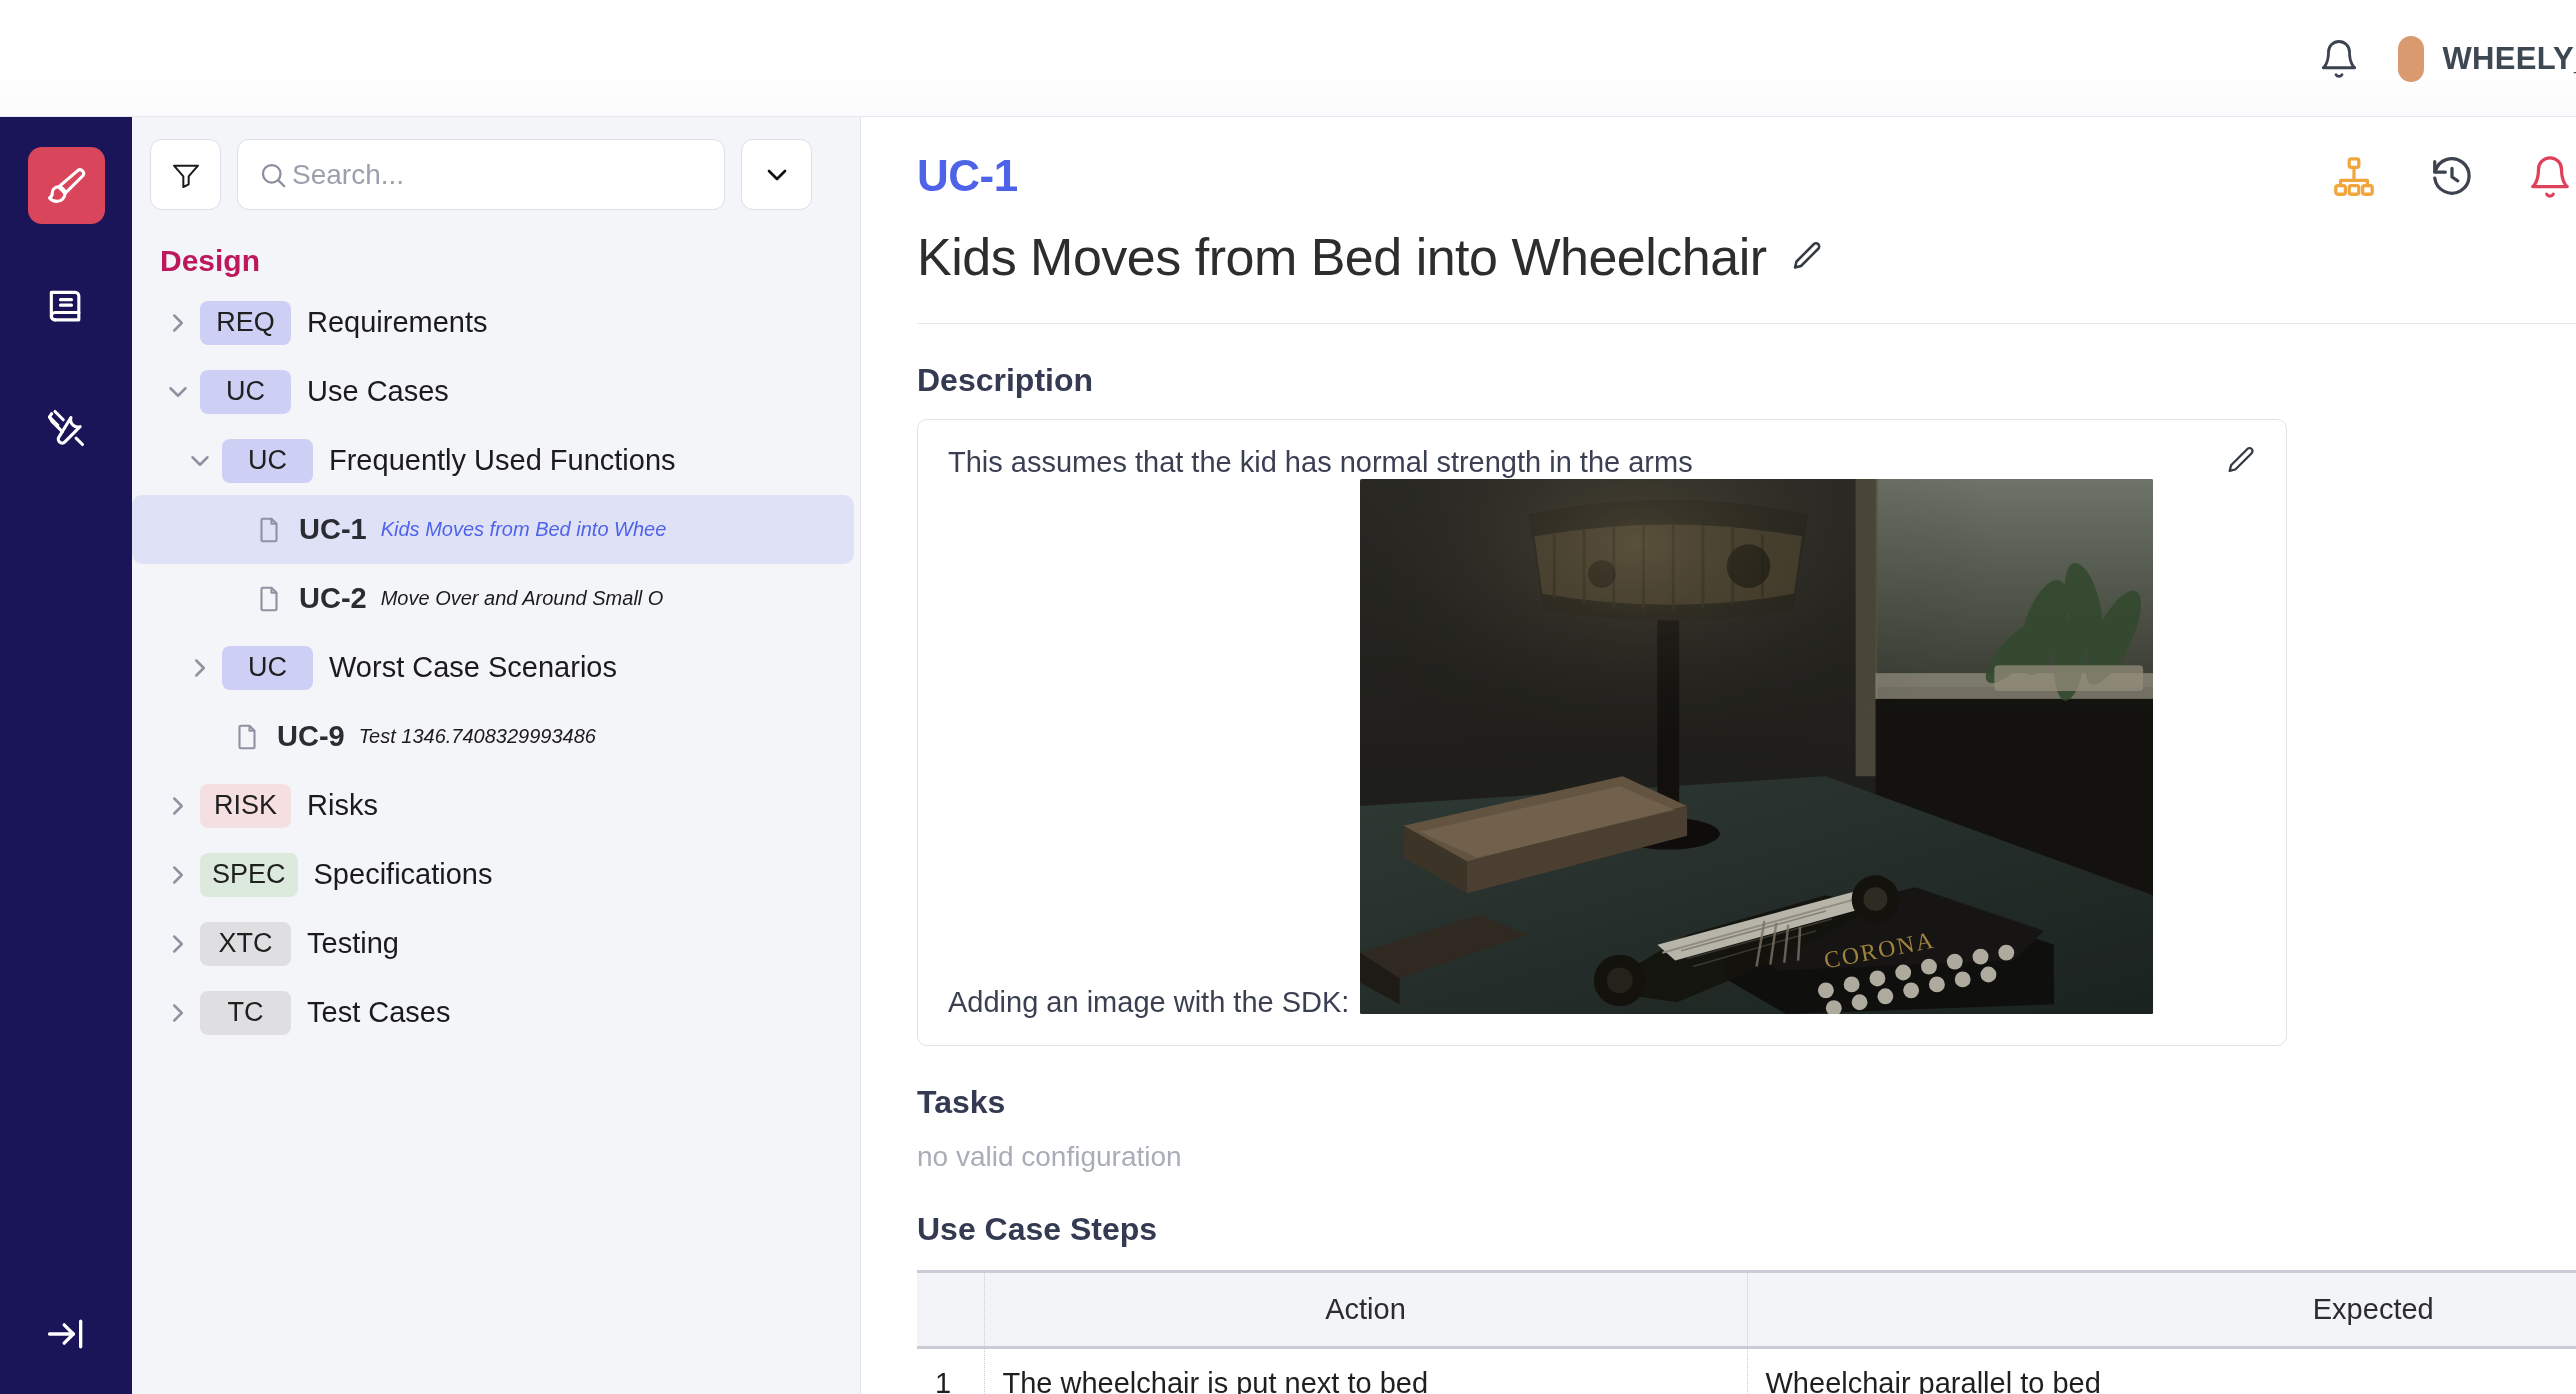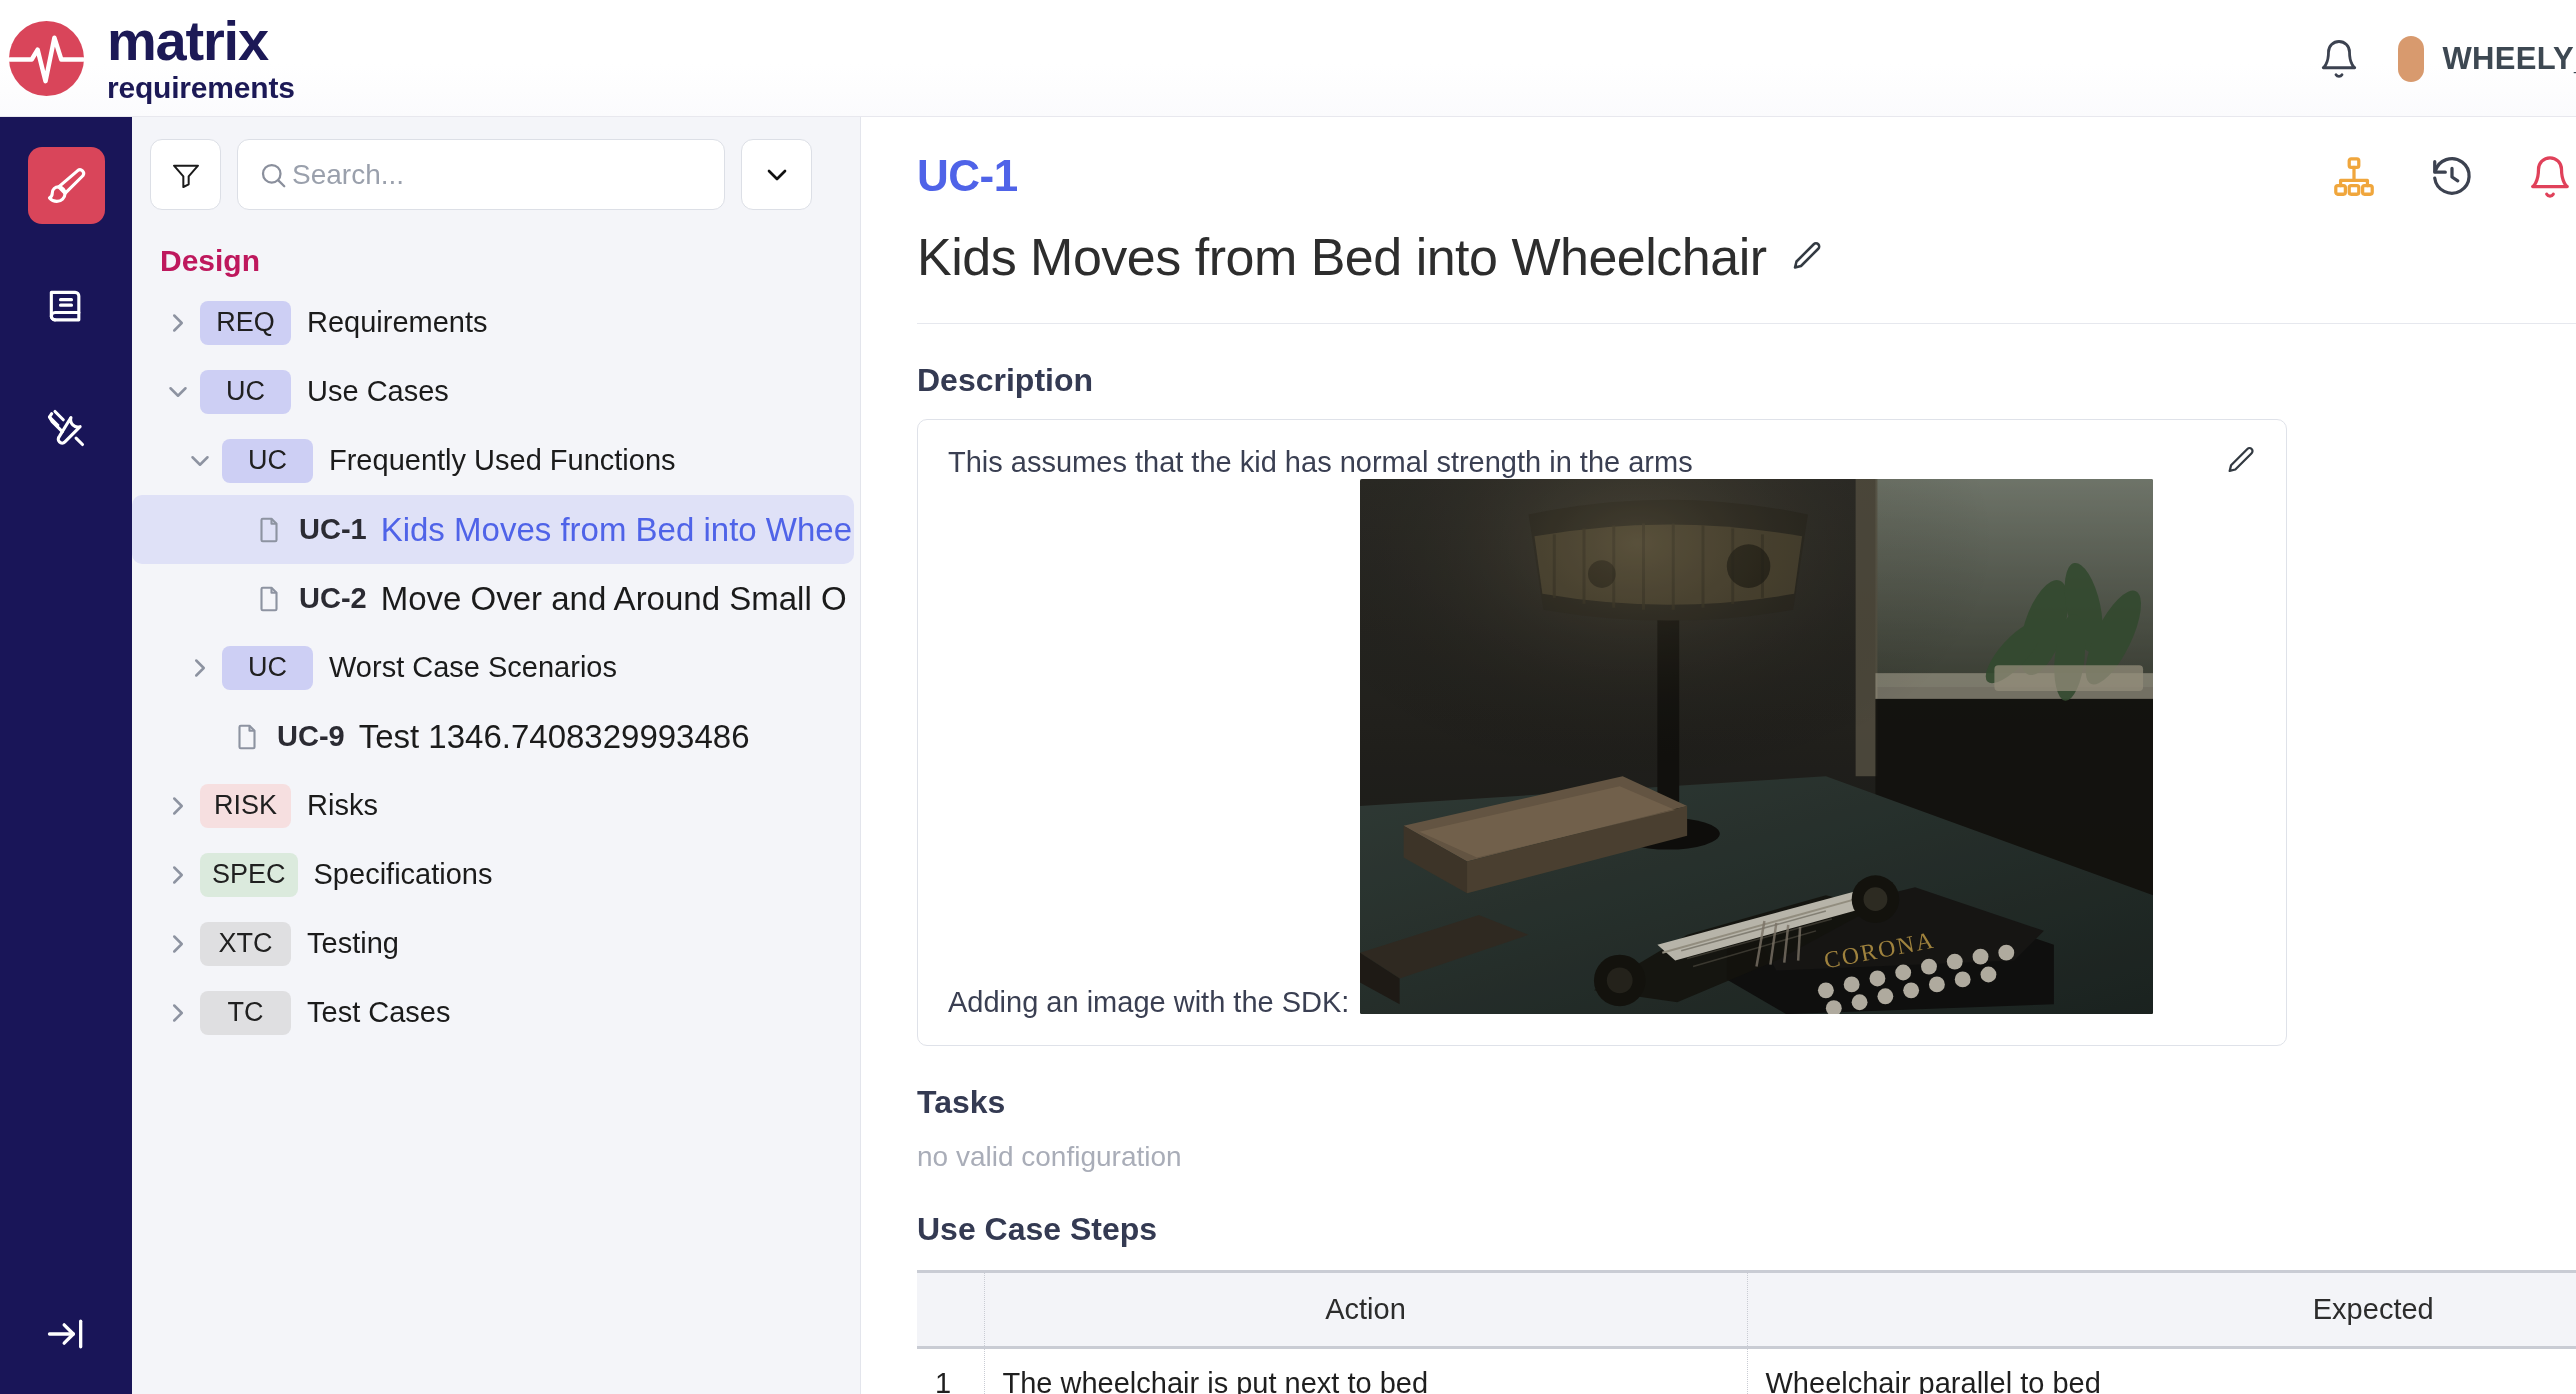--- a/index.html
+++ b/index.html
@@ -94,21 +94,21 @@
     min-width: 91px; height: 44px; border-radius: 8px; padding: 0 12px;
     font-size: 27px; color: #202020; margin-right: 16px; flex: 0 0 auto;
   }
   .badge.req, .badge.uc  { background: #cdcff4; }
   .badge.risk { background: #f6dfe0; }
   .badge.spec { background: #dbeadd; }
   .badge.tc, .badge.xtc { background: #dfdfe1; }
   .tlabel { font-size: 29px; color: #1b1b1b; }
   .doc-icon { width: 40px; flex: 0 0 40px; display: flex; align-items: center; justify-content: center; margin-right: 10px; }
   .tid { font-size: 29px; font-weight: 700; color: #2b2b33; margin-right: 14px; }
-  .tname { font-size: 33px; color: #1b1b1b; }
+  .tname { font-size: 20px; color: #1b1b1b; font-style: italic; }
   .tnode.selected .tname { color: #4f63e8; }
 
   
   .lvl1 { padding-left: 24px; }
   .lvl2 { padding-left: 46px; }
   .lvl3 { padding-left: 117px; }
   .lvl3b { padding-left: 95px; }
 
   
   .content { flex: 1 1 auto; min-width: 0; background: #ffffff; position: relative; overflow: hidden; }
@@ -153,32 +153,20 @@
   .steps-table tbody td.c1 { border-right: 1px dotted #c9ccd4; }
 
   svg { display: block; }
 </style>
 </head>
 <body>
 
 <div class="app">
 
   <div class="topbar">
-    <div class="brand">
-      <div class="brand-mark">
-        <svg width="77" height="77" viewBox="0 0 78 78">
-          <circle cx="39" cy="39" r="38" fill="#d9455a"></circle>
-          <path d="M2 40 H24 L30 30 L38 62 L47 18 L54 40 H76" fill="none" stroke="#ffffff" stroke-width="4.5" stroke-linejoin="round" stroke-linecap="round"></path>
-        </svg>
-      </div>
-      <div class="brand-text">
-        <span class="b1">matrix</span>
-        <span class="b2">requirements</span>
-      </div>
-    </div>
 
     <div class="topbar-right">
       <div class="bell-btn">
         <span>
           <svg width="42" height="44" viewBox="0 0 24 24" fill="none" stroke="#3c4250" stroke-width="1.6" stroke-linecap="round" stroke-linejoin="round">
             <path d="M18 8a6 6 0 1 0-12 0c0 7-3 9-3 9h18s-3-2-3-9"></path>
             <path d="M13.7 21a2 2 0 0 1-3.4 0"></path>
           </svg>
         </span>
       </div>

